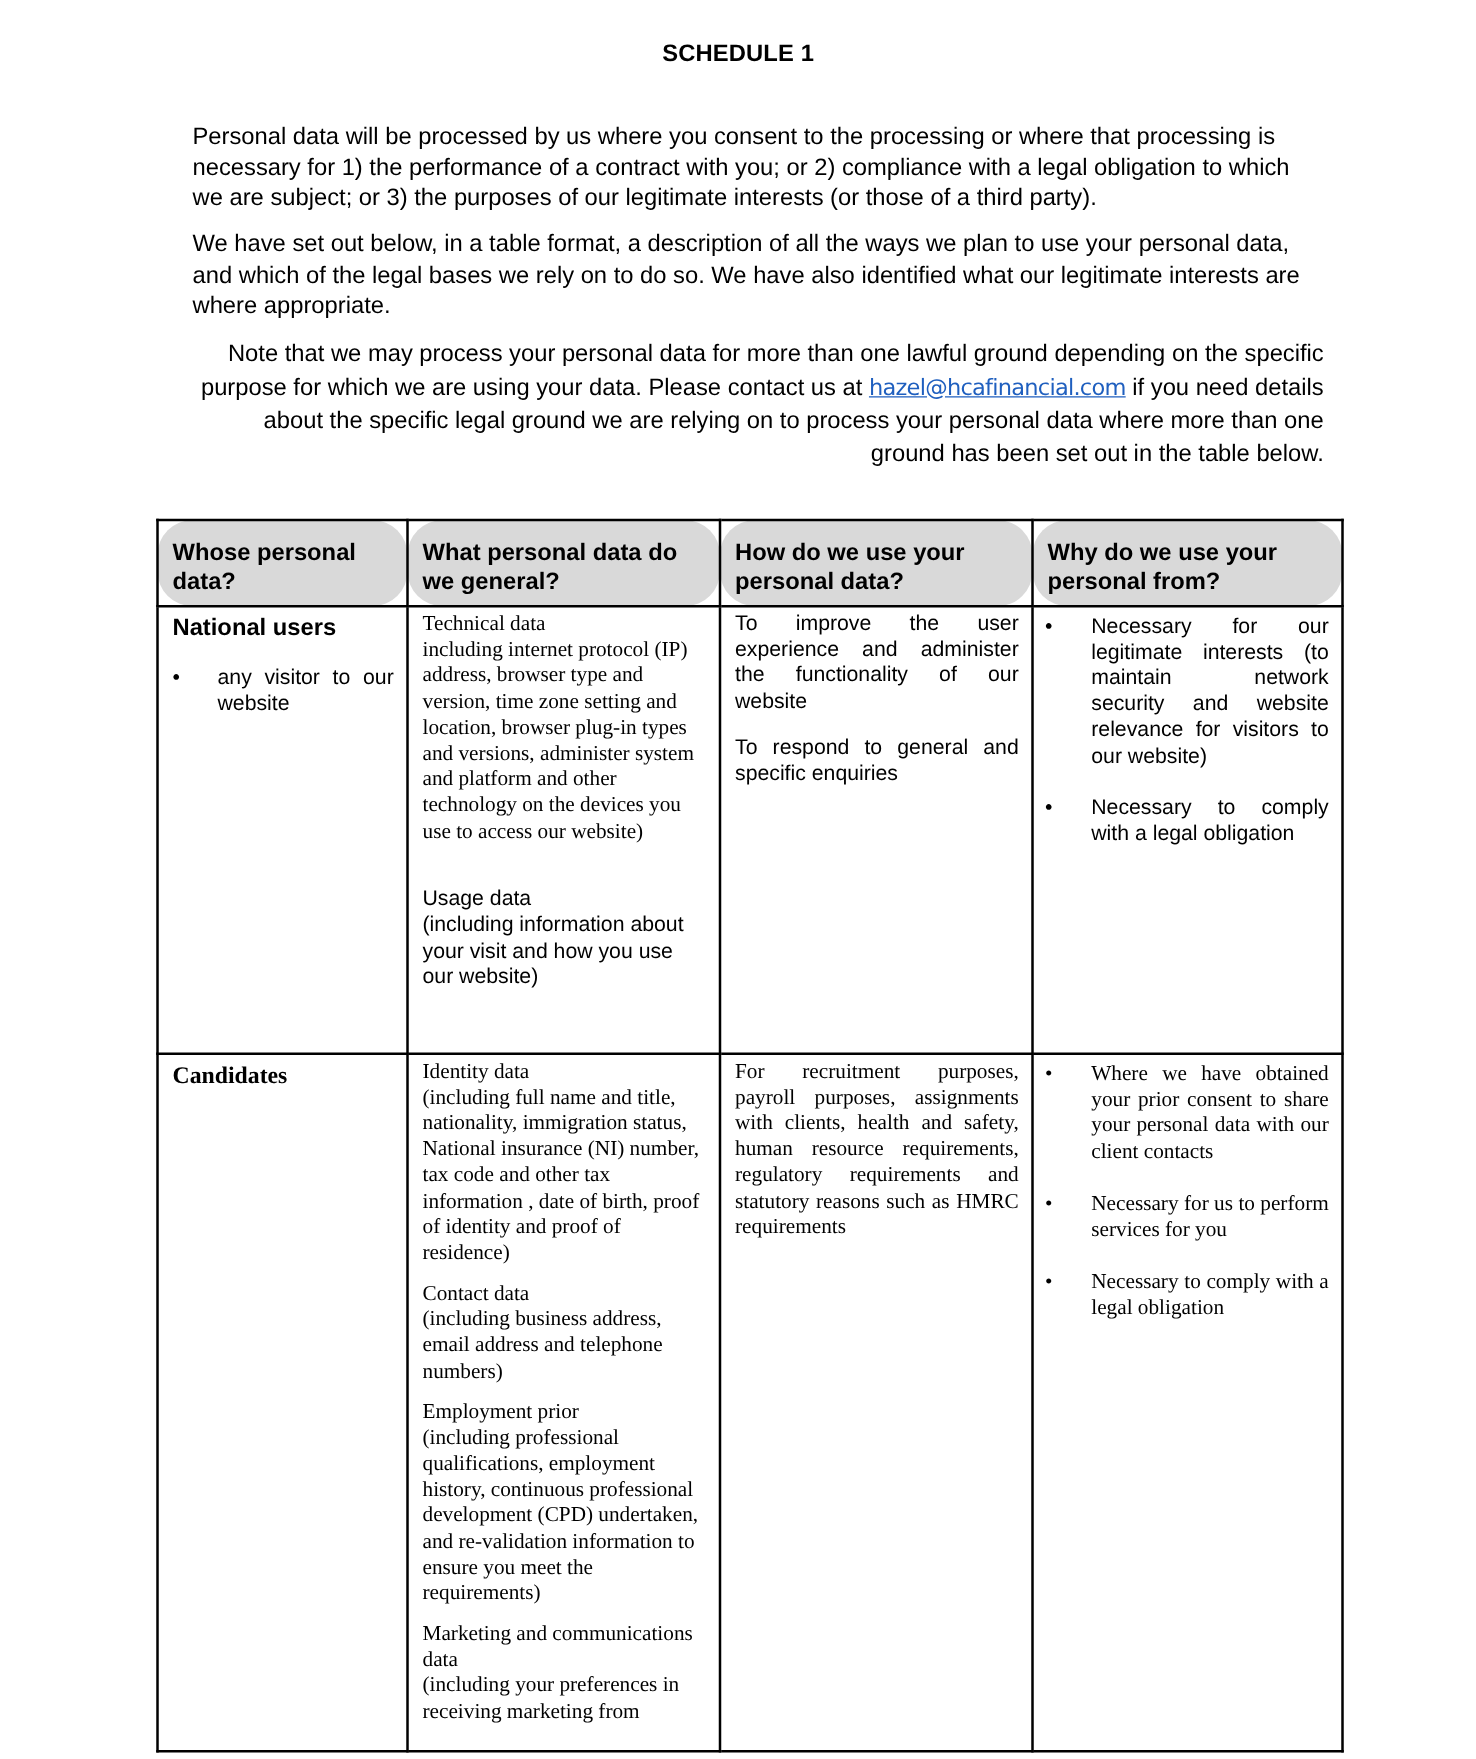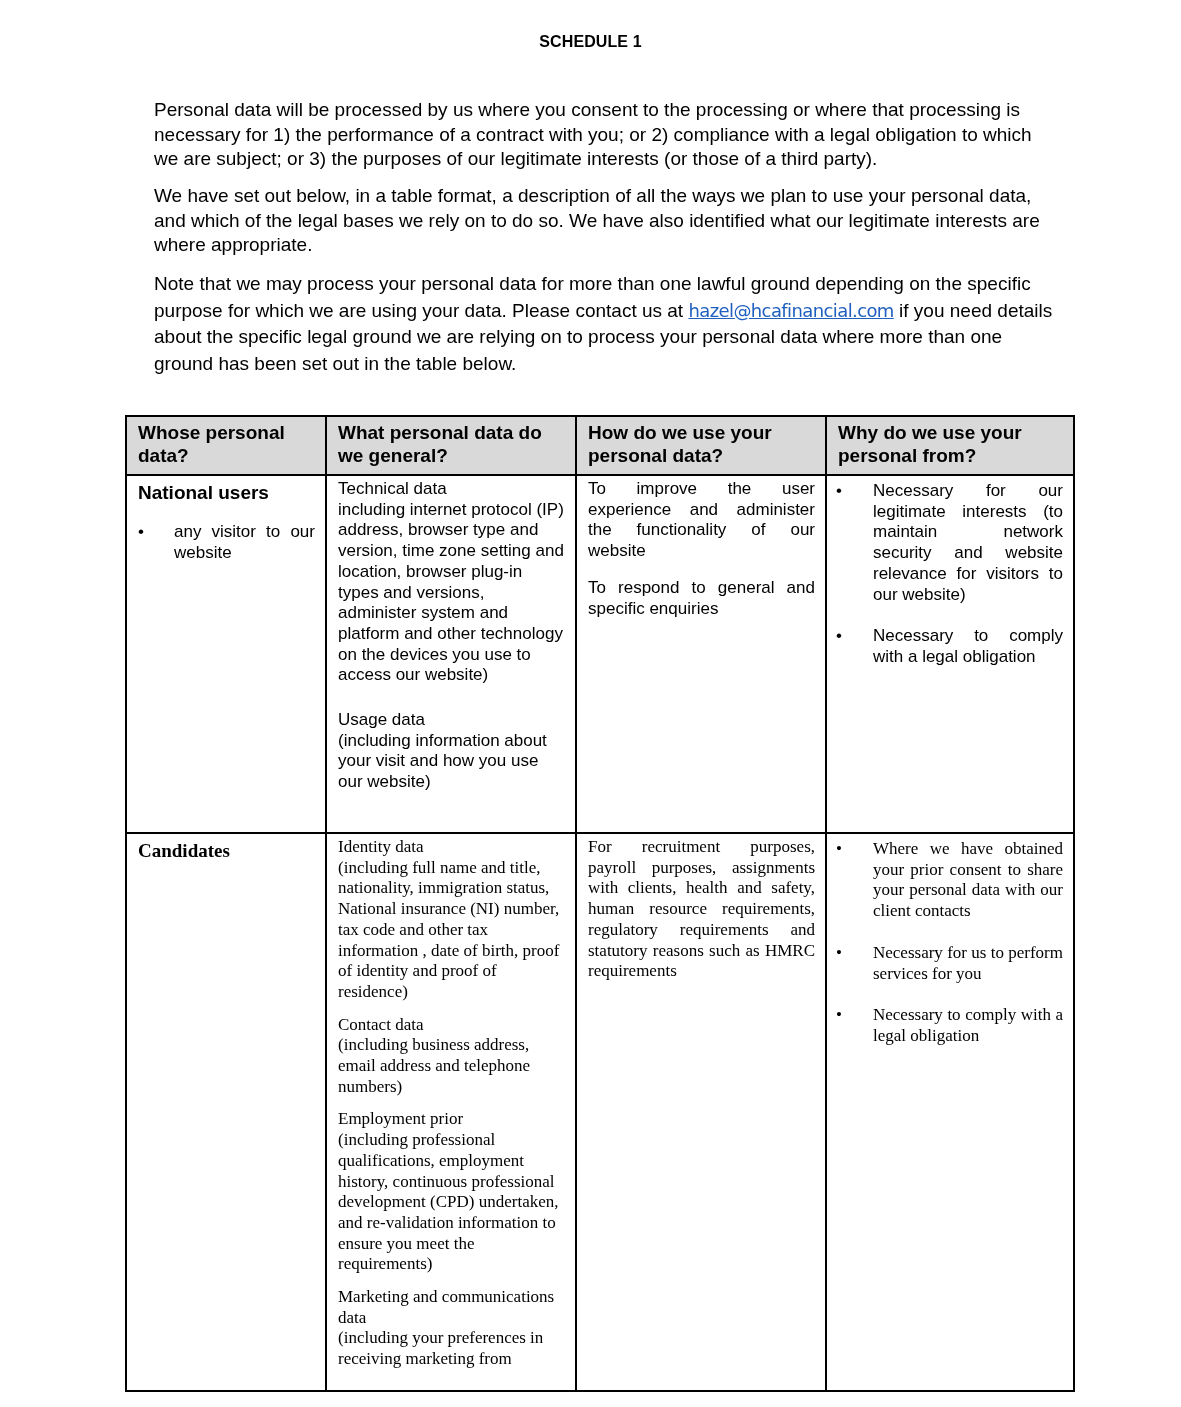--- a/index.html
+++ b/index.html
@@ -2,57 +2,57 @@
 <html><head>
 <meta charset="utf-8">
 <style>
   html, body { margin: 0; padding: 0; background: #ffffff; }
   body {
     width: 1181px; height: 1407px; position: relative; overflow: hidden;
     font-family: "Liberation Sans", sans-serif; color: #000;
   }
   .title {
     position: absolute; top: 33px; left: 0; width: 1181px; text-align: center;
-    font-weight: bold; font-size: 16px; letter-spacing: 0.1px;
+    font-weight: bold; font-size: 19px; letter-spacing: 0.1px;
   }
   .para {
     position: absolute; left: 138px; width: 905px;
     font-size: 19px; line-height: 24.5px; margin: 16px;
   }
   .p1 { top: 82px; }
   .p2 { top: 168px; }
-  .p3 { top: 255px; line-height: 26.5px; }
+  .p3 { top: 255px; line-height: 26.5px; text-align: right; }
   .p3 a { color: #1f5fbf; text-decoration: underline; font-family: "DejaVu Sans", sans-serif; font-size: 18px; letter-spacing: -0.6px; }
 
   table.sched {
     position: absolute; left: 125px; top: 415px; width: 945px;
     border-collapse: collapse; table-layout: fixed;
     font-size: 17px; line-height: 20.7px;
   }
   table.sched th, table.sched td {
     border: 2px solid #000; vertical-align: top; padding: 3px 10px 8px 11px;
     text-align: left;
   }
   table.sched th {
     background: #d9d9d9; font-weight: bold; font-size: 19px; line-height: 23px;
-    padding-top: 4px; padding-bottom: 3px; height: 50px;
+    padding-top: 14px; padding-bottom: 3px; height: 50px; border-radius: 28px;
   }
   .c1 { width: 177px; }
   .c2 { width: 227px; }
   .c3 { width: 227px; }
   .c4 { width: 225px; }
   .just { text-align: justify; text-align-last: left; }
   .who { font-weight: bold; font-size: 19px; line-height: 24px; margin-top: 2px; }
   .bl { list-style: none; margin: 0; padding: 0; }
   .bl li { position: relative; padding-left: 32px; margin-bottom: 21px; text-align: justify; text-align-last: left; }
   .bl li .dot { position: absolute; left: 0; top: 0; }
   .who-bullets { margin-top: 17px; }
   .who-bullets li { padding-left: 36px; }
   .block { margin: 0 0 12px 0; }
-  .block.spaced { margin-bottom: 24px; }
+  .block.spaced { margin-bottom: 34px; font-family: Liberation Serif, serif; }
   .last-row td { height: 545px; font-family: Liberation Serif, serif; }
   .r1 td { height: 345px; }
   .why-list { margin-top: 2px; }
   .why-list li { padding-left: 35px; }
   .why-list li .dot { left: -2px; }
 </style>
 </head>
 <body>
 
 <div class="title">SCHEDULE 1</div>

